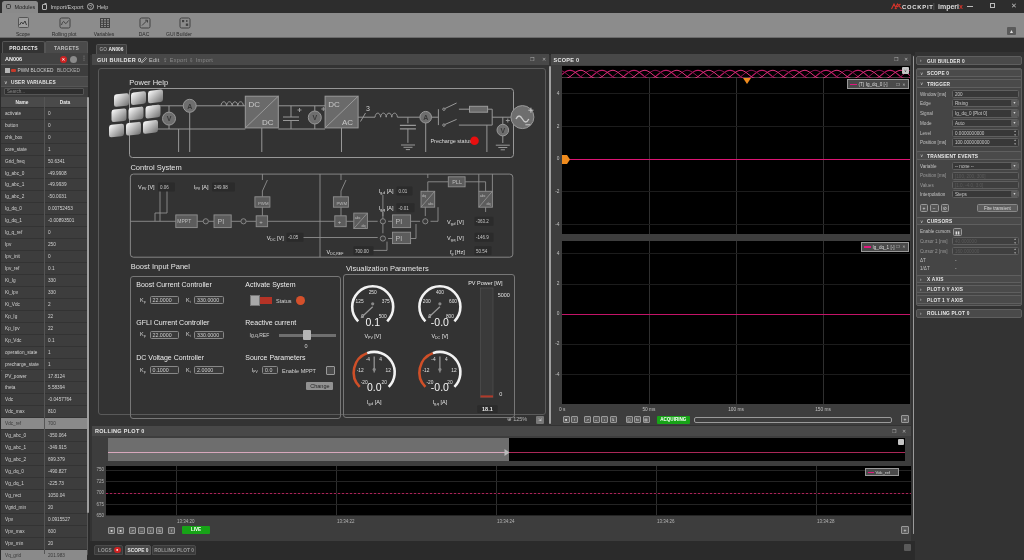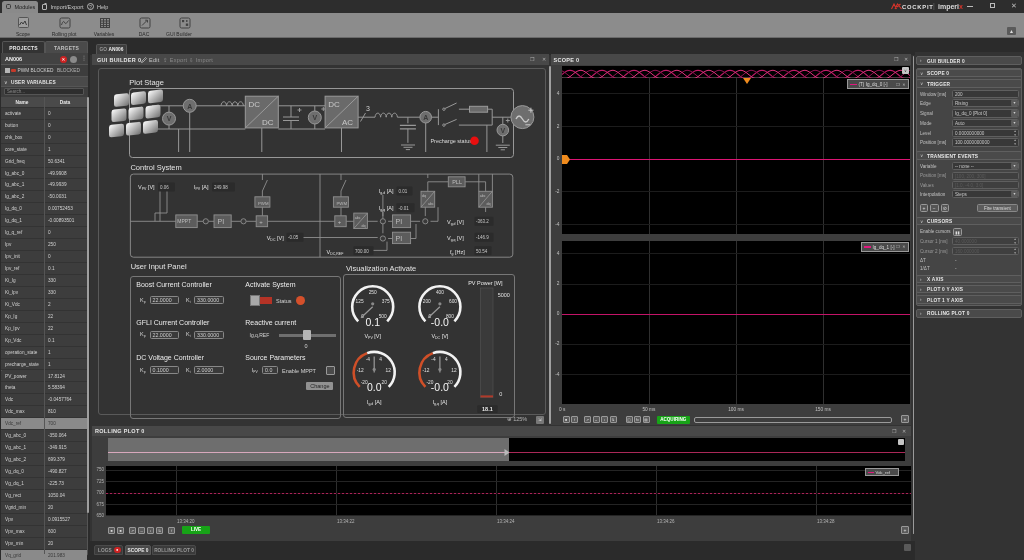--- a/index.html
+++ b/index.html
@@ -277,24 +277,24 @@
       <span class="abs" style="left:57px;top:2.6px;color:#c9c9c9;font-weight:normal">Edit</span>
     <span class="abs" style="left:71px;top:2.6px;color:#8a8a8a;font-weight:normal">⇪ Export</span>
     <span class="abs" style="left:97px;top:2.6px;color:#8a8a8a;font-weight:normal">⇩ Import</span>
     <span class="abs" style="left:438px;top:2.4px;color:#b0b0b0;font-weight:normal;font-size:5px">❐</span>
     <span class="abs" style="left:450px;top:2.4px;color:#b0b0b0;font-weight:normal;font-size:5px">✕</span>
   </div>
   <div class="abs" style="left:5.5px;top:14px;width:448px;height:347px;background:#333;border:1px solid #5a5a5a;border-radius:3px"></div>
   <div class="abs" style="left:415px;top:362px;color:#b5b5b5;font-size:5.5px">⊕ 125%</div>
   <div class="abs" style="left:444px;top:362px;width:8px;height:8px;background:#777;border-radius:1px;color:#ddd;font-size:4px;text-align:center;line-height:8px">⇲</div>
 
-  <div class="abs" style="left:37.3px;top:24px;color:#e4e4e4;font-size:7.5px">Plot Stage</div>
+  <div class="abs" style="left:37.3px;top:24px;color:#e4e4e4;font-size:7.5px">Power Help</div>
   <div class="abs" style="left:38.4px;top:108.5px;color:#e4e4e4;font-size:7.5px">Control System</div>
-  <div class="abs" style="left:38.7px;top:208.3px;color:#e4e4e4;font-size:7.5px">User Input Panel</div>
-  <div class="abs" style="left:253.9px;top:210px;color:#e4e4e4;font-size:7.5px">Visualization Activate</div>
+  <div class="abs" style="left:38.7px;top:208.3px;color:#e4e4e4;font-size:7.5px">Boost Input Panel</div>
+  <div class="abs" style="left:253.9px;top:210px;color:#e4e4e4;font-size:7.5px">Visualization Parameters</div>
 
   <svg class="abs" style="left:10px;top:32px" width="445" height="74" viewBox="0 0 445 74">
     <g stroke="#989898" stroke-width="1" fill="none">
       <rect x="27.5" y="2.5" width="384" height="69" rx="3"></rect>
       <path d="M50 19.8 H143.3"></path>
       <path d="M52 43 H143.3"></path>
       <path d="M176.3 19.8 H223.1"></path>
       <path d="M176.3 43 H223.1"></path>
       <path d="M67 19.8 V26 M67 39.2 V43"></path>
       <path d="M76.6 43 V66 M87.7 26.3 V43 M87.7 43 V66"></path>

